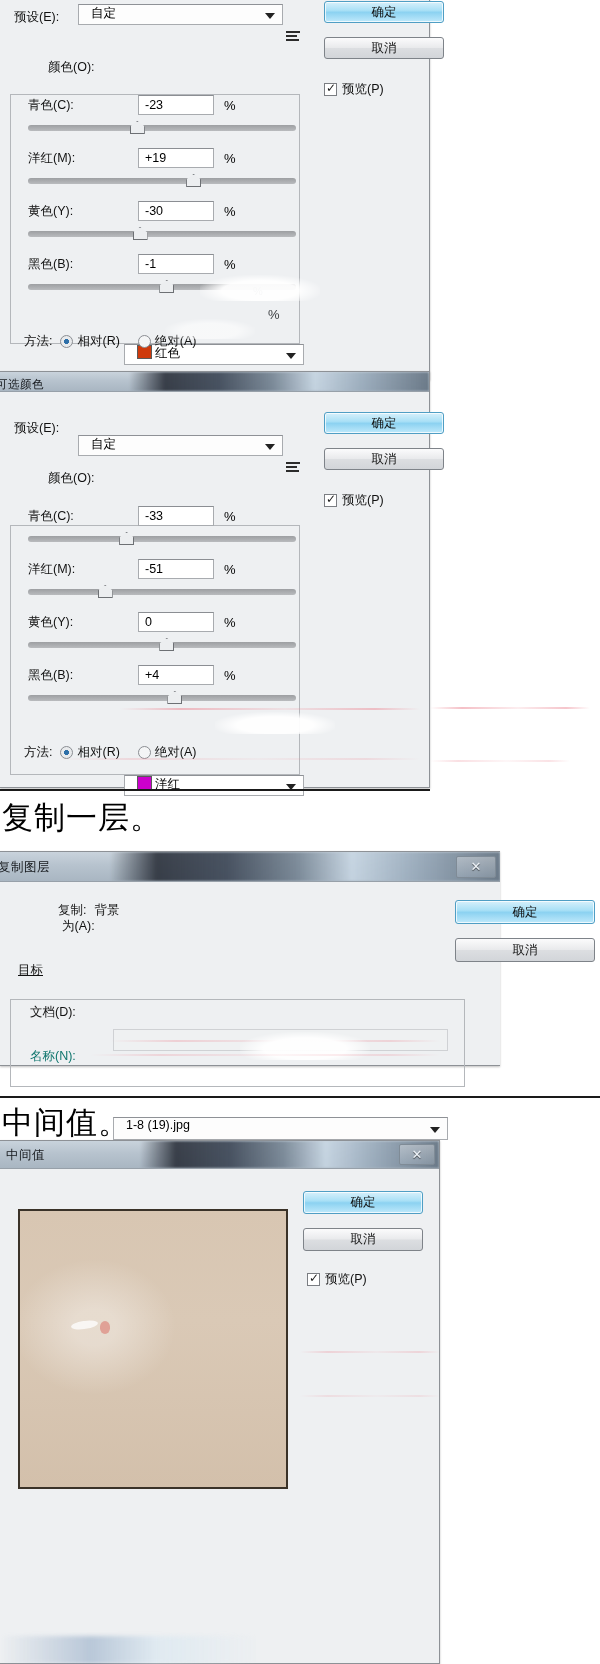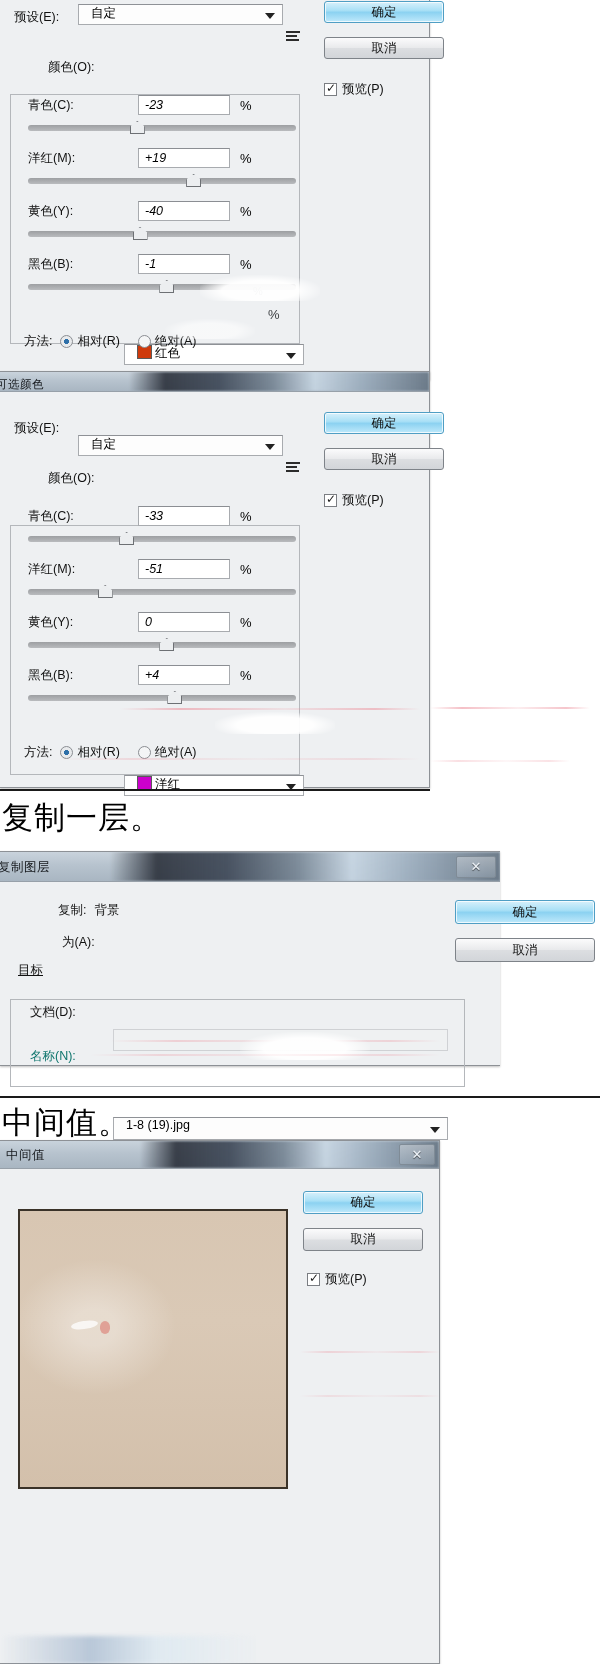--- a/index.html
+++ b/index.html
@@ -77,25 +77,24 @@
     border-right: 5px solid transparent;
     border-top: 6px solid #222;
   }
   .swatch { width: 15px; height: 14px; border: 1px solid #5a5a5a; margin-right: 3px; display:inline-block; }
 
   
   .numfield {
     background: #fff;
     border: 1px solid #a8abaf;
     border-top-color: #8b8e93;
-    height: 20px; width: 92px;
+    height: 20px; width: 76px;
     font-size: 12.5px;
     display: flex; align-items: center;
     padding-left: 6px;
-    font-style: italic;
   }
   .pct { font-size: 13px; margin-left: 10px; }
 
   
   .slider { position: relative; height: 14px; }
   .slider .track {
     position: absolute; left: 0; right: 0; top: 4px; height: 6px;
     background: linear-gradient(to bottom,#9d9fa2,#b9bbbe);
     border-radius: 3px;
   }
@@ -252,21 +251,21 @@
     </div>
     <div class="slider" style="margin-top:6px;">
       <div class="track"></div>
       <div class="thumb" style="left:59%;"></div>
     </div>
   </div>
 
   <div class="abs" style="left:28px; top:212px; width:268px;">
     <div class="row">
       <span class="lbl" style="width:110px;">黄色(Y):</span>
-      <span class="numfield">-40</span>
+      <span class="numfield">-30</span>
       <span class="pct">%</span>
     </div>
     <div class="slider" style="margin-top:6px;">
       <div class="track"></div>
       <div class="thumb" style="left:39%;"></div>
     </div>
   </div>
 
   <div class="abs" style="left:28px; top:265px; width:268px;">
     <div class="row">
@@ -414,21 +413,21 @@
     <div class="ps-close" style="right:4px; top:4px; width:40px; height:22px; line-height:20px;">
       <span>✕</span>
     </div>
   </div>
 
   <div class="abs row" style="left:58px; top:50px;">
     <span class="lbl" style="margin-right:8px;">复制:</span>
     <span class="lbl">背景</span>
   </div>
 
-  <div class="abs row" style="left:62px; top:82px;">
+  <div class="abs row" style="left:62px; top:66px;">
     <span class="lbl">为(A):</span>
   </div>
 
   <div class="btn primary abs" style="left:455px; top:48px; width:140px; height:24px;">
     <span>确定</span>
   </div>
   <div class="btn abs" style="left:455px; top:86px; width:140px; height:24px;">
     <span>取消</span>
   </div>
 

